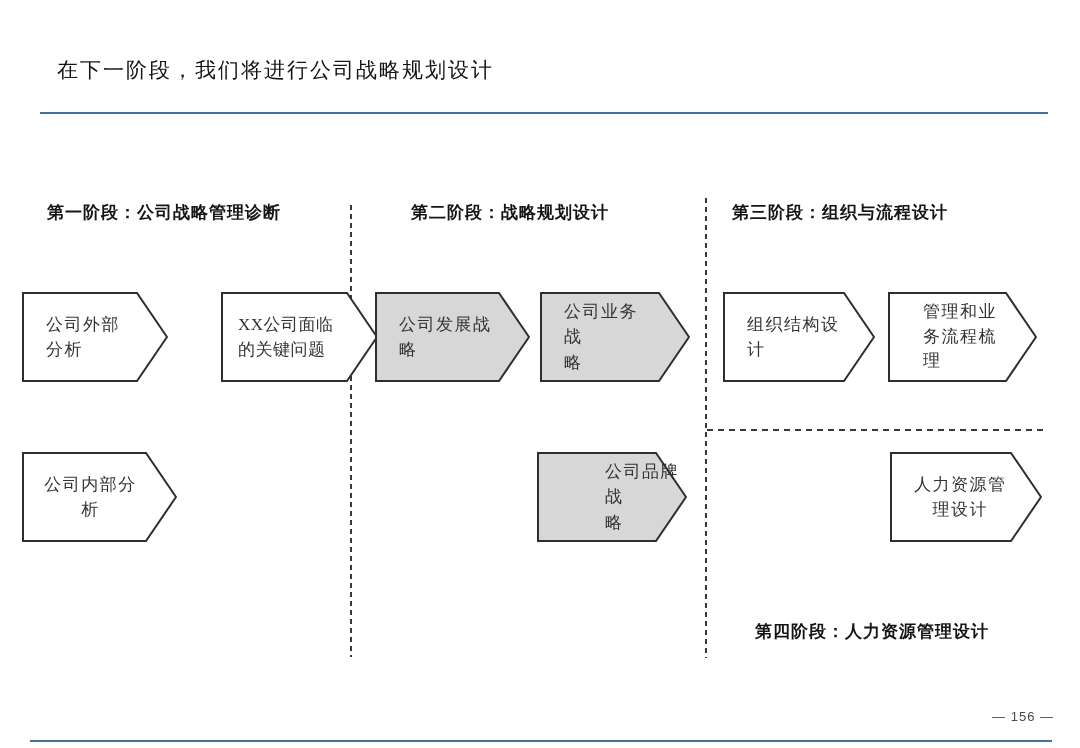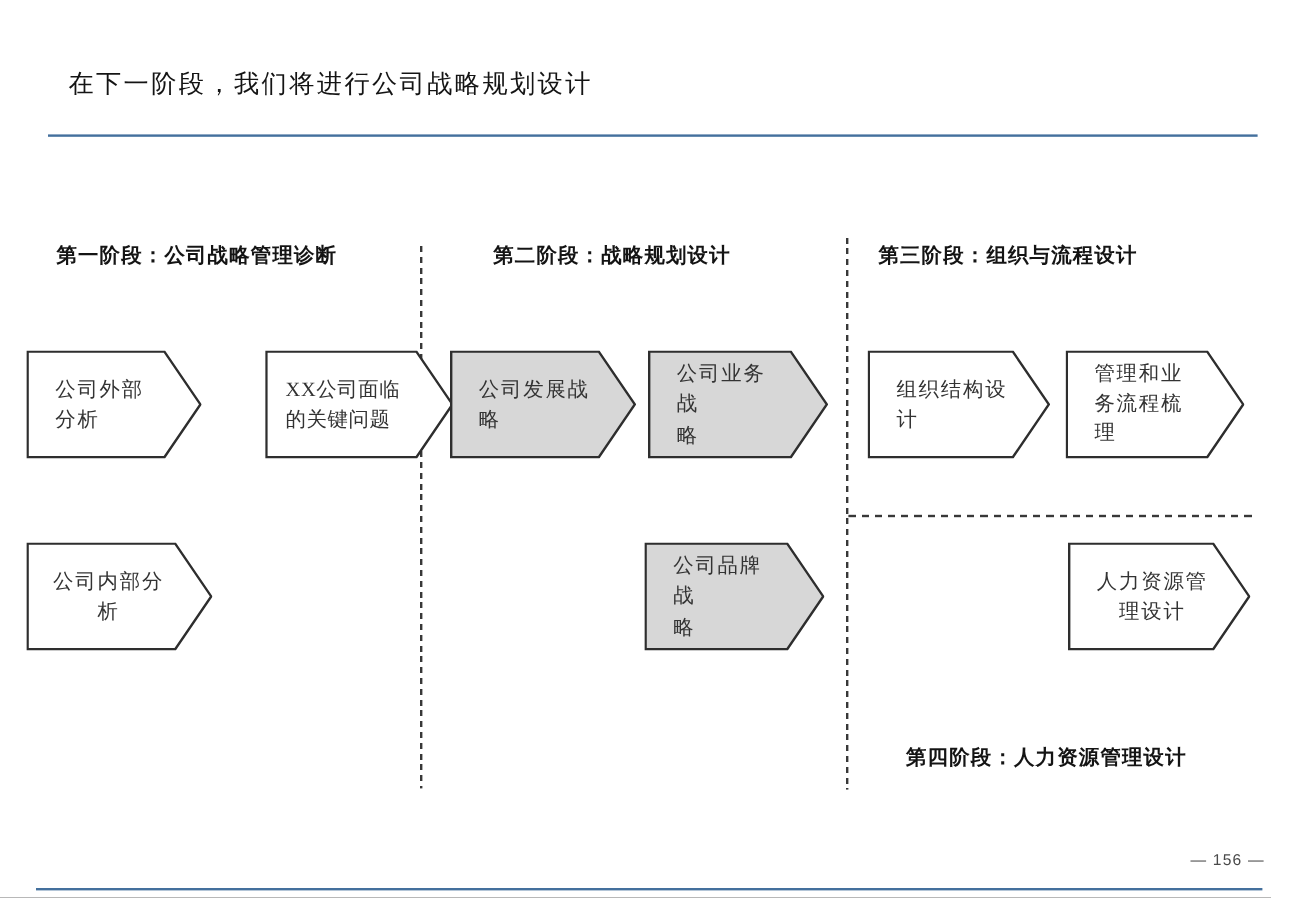--- a/index.html
+++ b/index.html
@@ -78,28 +78,28 @@
     padding: 0 34px 0 24px;
     box-sizing: border-box;
     font-size: 17px;
     line-height: 1.5;
     letter-spacing: 1.5px;
     color: #333333;
     white-space: pre-line;
   }
   .arrow-label.tight { padding-left: 17px; letter-spacing: 0.5px; }
   .arrow-label.center { justify-content: center; text-align: center; padding: 0 30px 0 12px; }
-  .arrow-label.three-line { line-height: 1.45; }
+  .arrow-label.three-line { line-height: 1.45; margin-left: 11px; }
 
   .a1 { left: 22px;  top: 292px; width: 146px; }
   .a2 { left: 185px; top: 292px; width: 157px; margin-left: 36px; }
   .a3 { left: 22px;  top: 452px; width: 155px; }
   .a4 { left: 375px; top: 292px; width: 155px; }
   .a5 { left: 540px; top: 292px; width: 150px; }
-  .a6 { left: 537px; top: 452px; width: 150px; }
+  .a6 { left: 537px; top: 452px; width: 150px; padding-left: 44px; }
   .a7 { left: 723px; top: 292px; width: 152px; }
   .a8 { left: 888px; top: 292px; width: 149px; }
   .a9 { left: 890px; top: 452px; width: 152px; text-align: center; }
 
   
   .page-number {
     position: absolute;
     right: 26px;
     top: 709px;
     font-family: "Liberation Sans", "DejaVu Sans", sans-serif;

